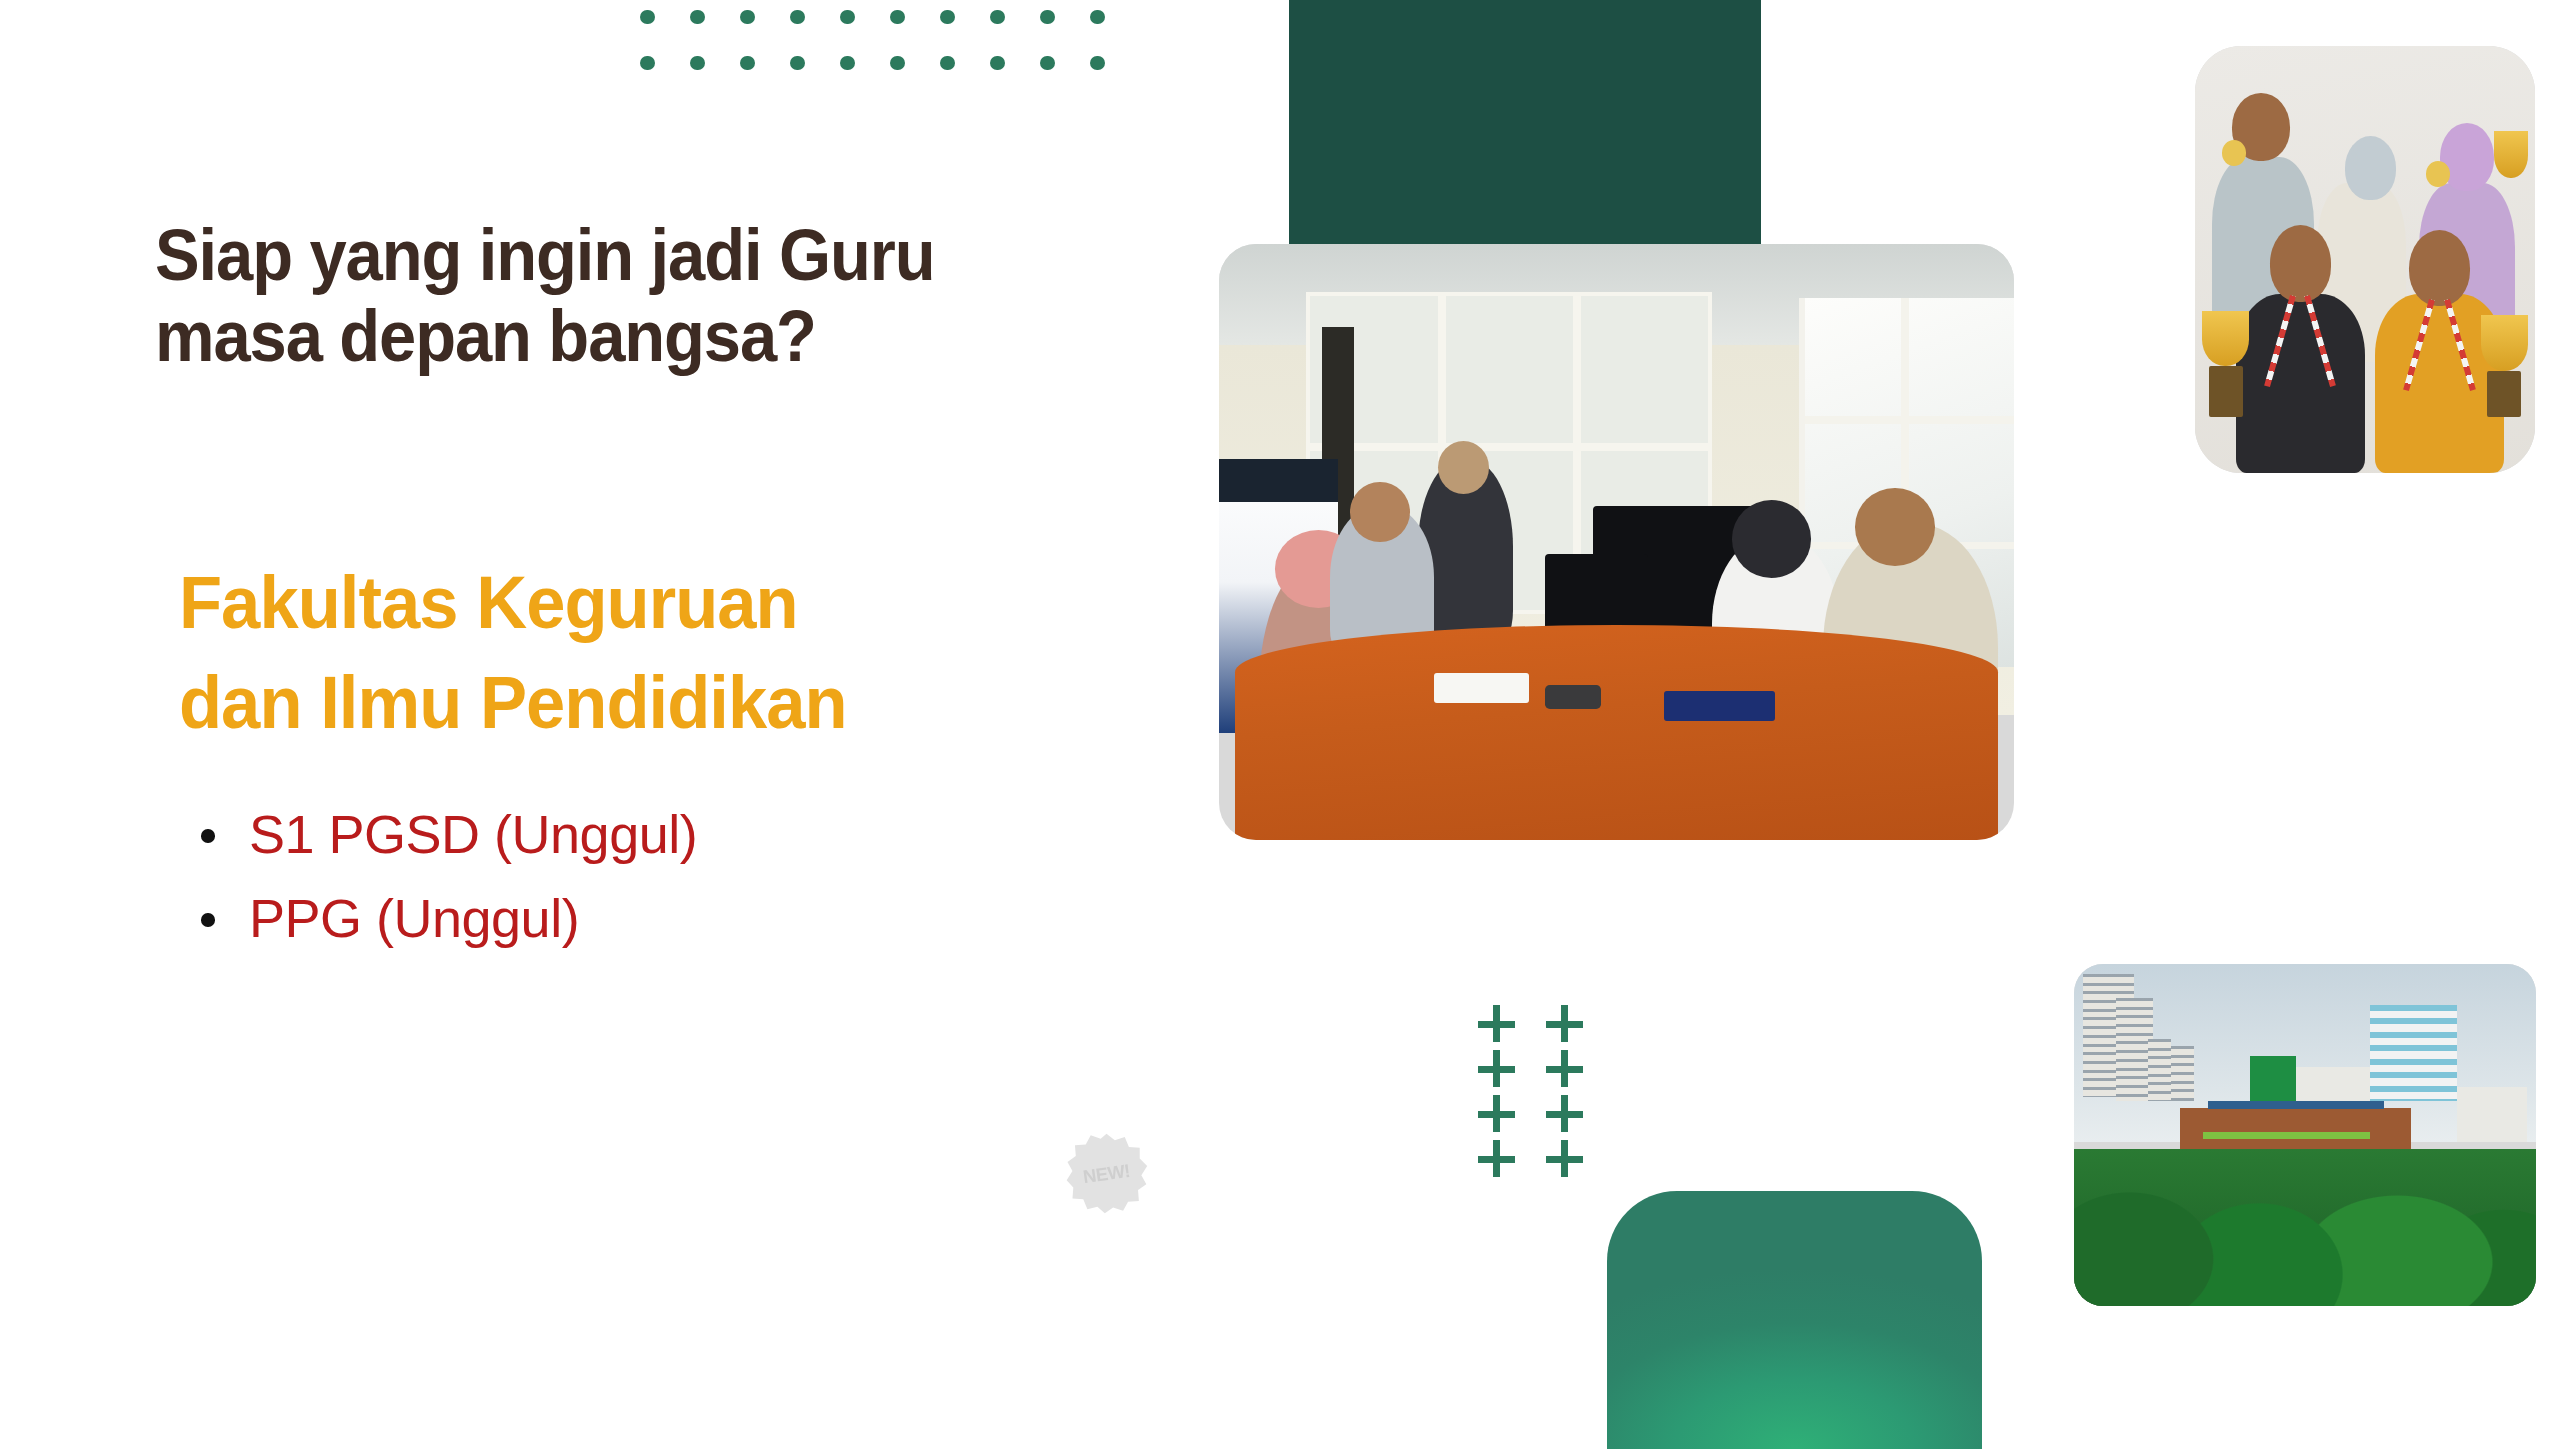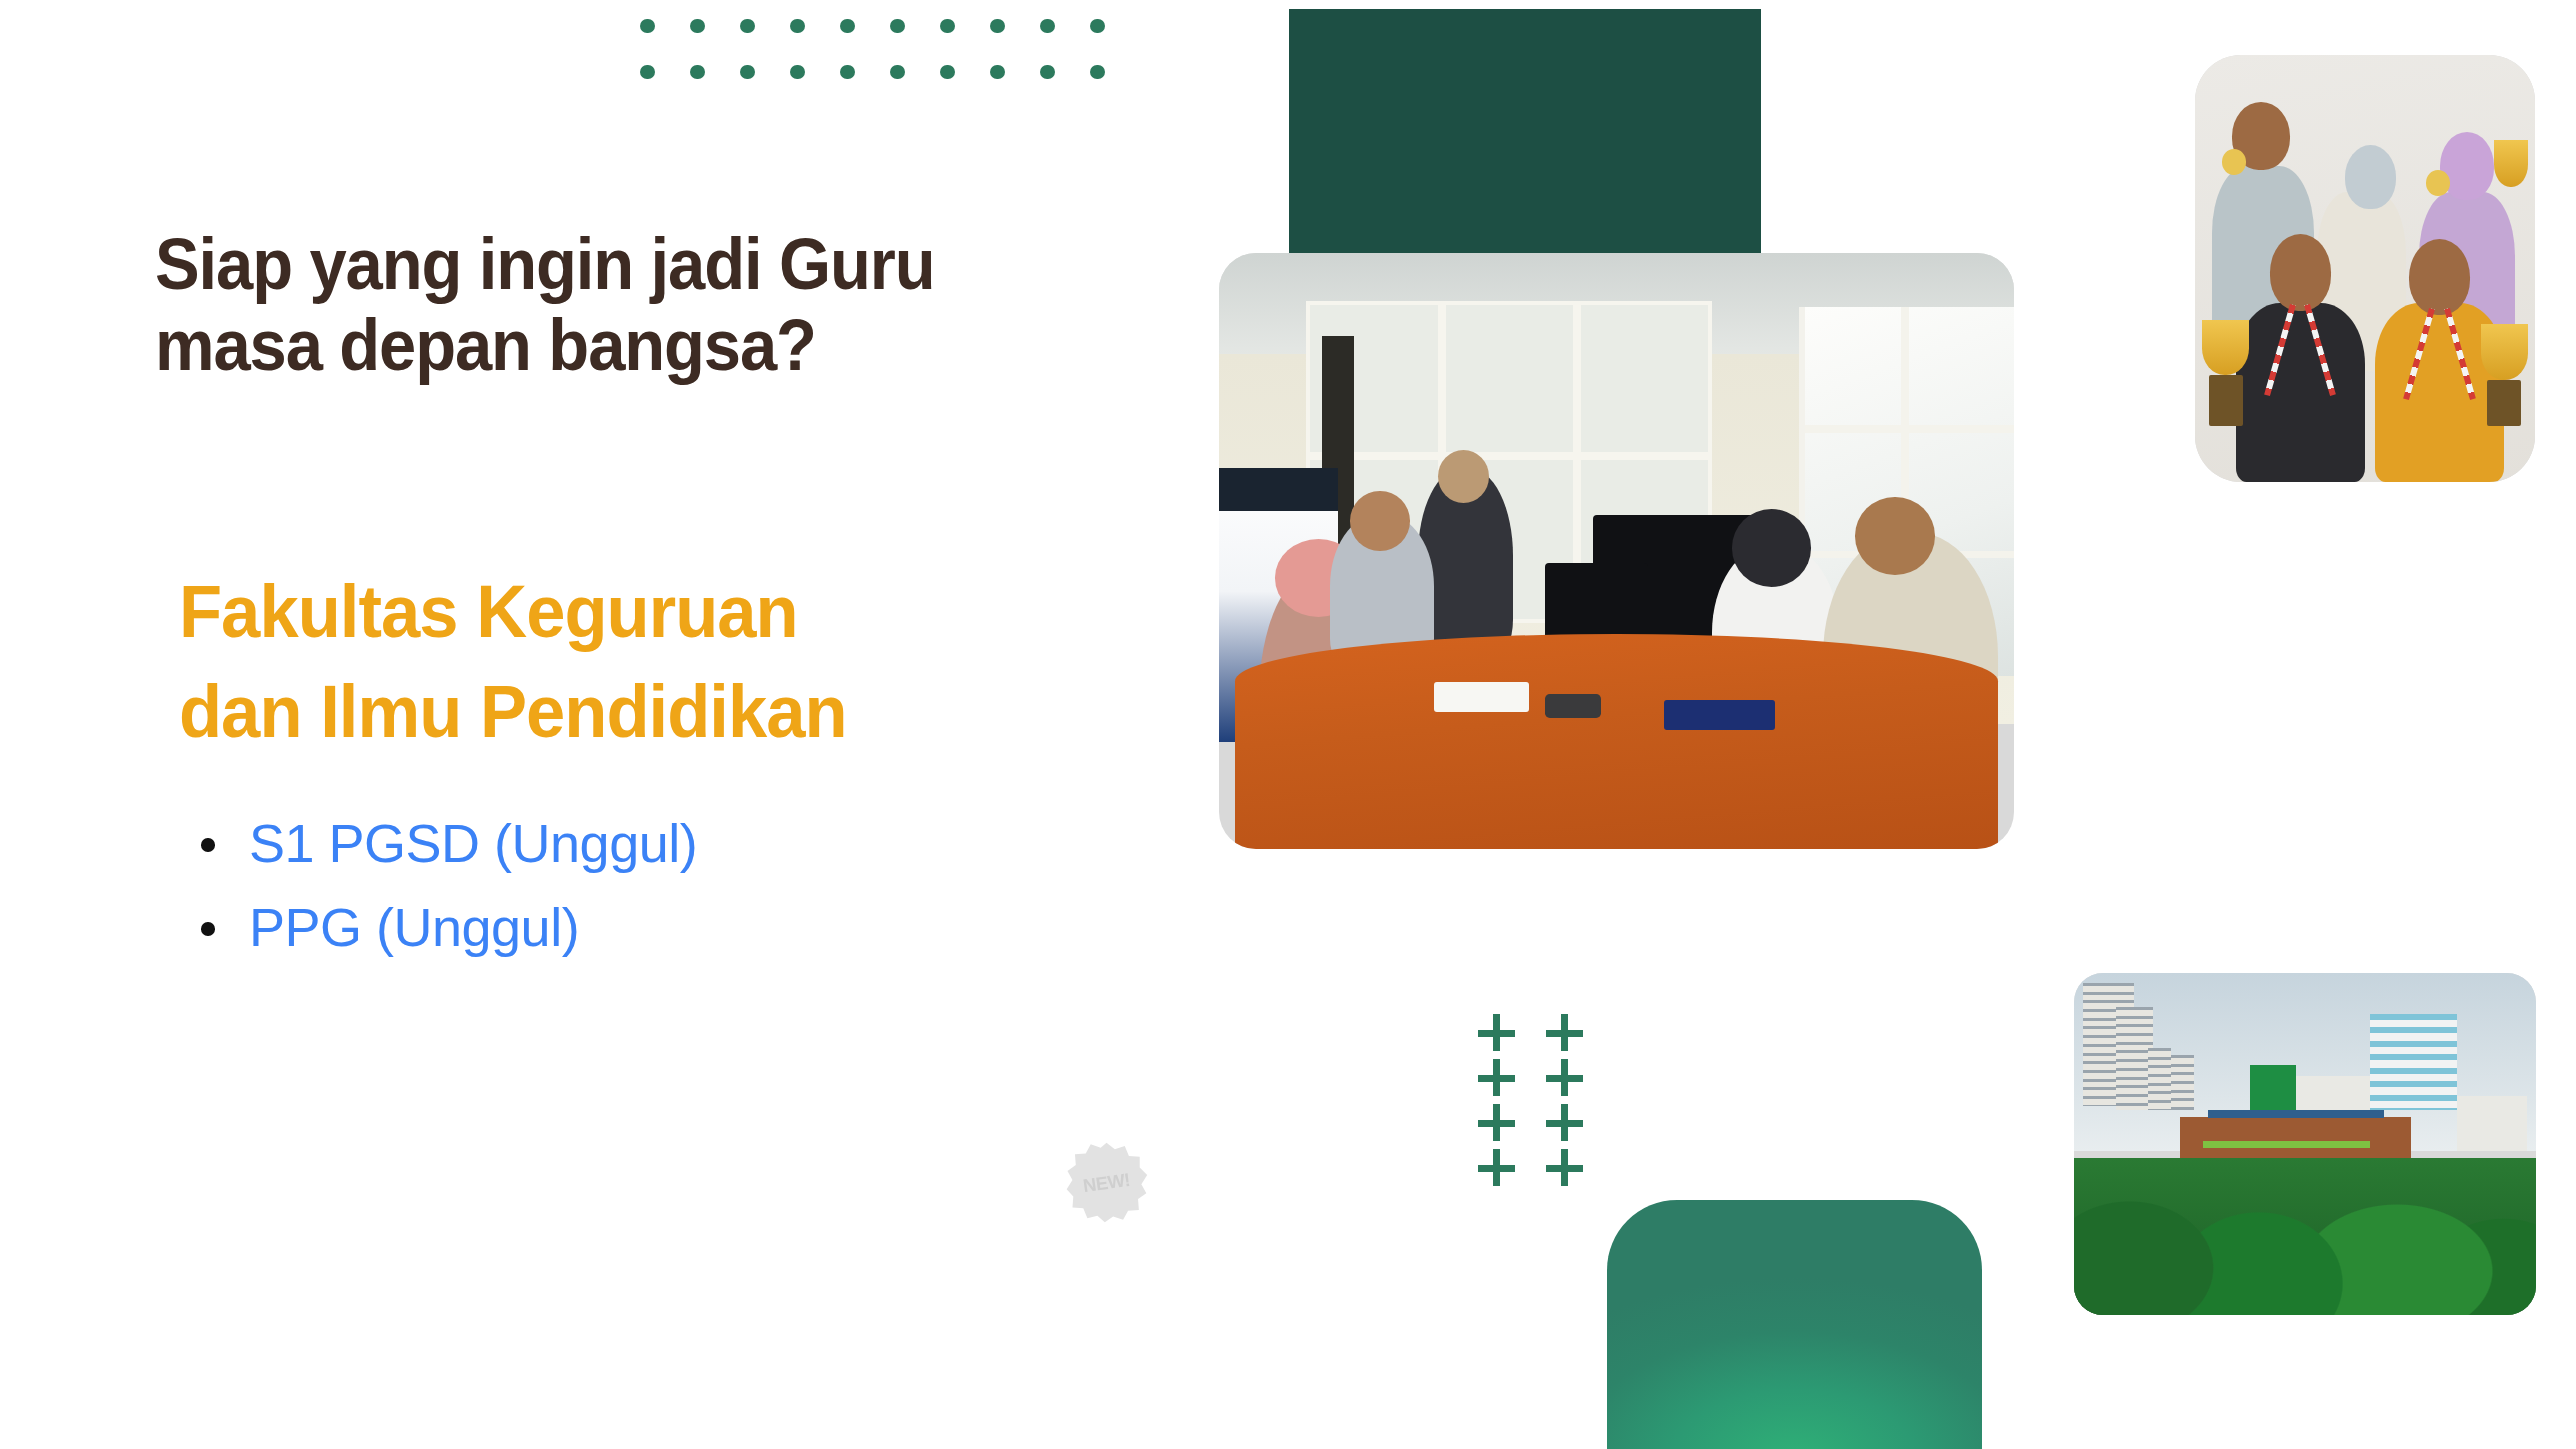--- a/index.html
+++ b/index.html
@@ -1,19 +1,19 @@
 <!DOCTYPE html>
 <html><head>
 <meta charset="utf-8">
 <style>
   * { margin:0; padding:0; box-sizing:border-box; }
   html,body { width:2576px; height:1449px; background:#ffffff; overflow:hidden; }
   body { font-family:"Liberation Sans", sans-serif; position:relative; }
 
-  #slide { position:absolute; inset:0; background:#fff; overflow:hidden;margin-top:9px; }
+  #slide { position:absolute; inset:0; background:#fff; overflow:hidden; }
 
   
   #dot-grid { position:absolute; left:640px; top:9.7px; display:grid;
               grid-template-columns:repeat(10, 50px); grid-template-rows:repeat(2, 46px); }
   #dot-grid .dot { width:14.5px; height:14.5px; border-radius:50%; background:#2c7a5d; }
 
   
   #plus-grid { position:absolute; left:1478px; top:1005px;
                display:grid; grid-template-columns:repeat(2, 68px); grid-template-rows:repeat(4, 45px); }
   #plus-grid .plus { position:relative; width:39px; height:39px; }
@@ -35,21 +35,21 @@
               letter-spacing:-1.2px; font-stretch:condensed;
               transform:scaleX(0.93); transform-origin:left top; }
 
   #faculty-title { position:absolute; left:179px; top:553px; width:1140px;
               color:#efa517; font-weight:900; font-size:75px; line-height:1.33;
               letter-spacing:-1px; transform:scaleX(0.94); transform-origin:left top; }
 
   
   #program-list { position:absolute; left:174px; top:792px; width:1159px; list-style:none; }
   #program-list li { position:relative; padding-left:75px; height:84px;
-                     font-size:54px; line-height:84px; color:#3b82f6;
+                     font-size:54px; line-height:84px; color:#b91c1c;
                      font-weight:400; letter-spacing:-0.5px;
                      white-space:nowrap; }
   #program-list li::before { content:""; position:absolute; left:27px; top:37px;
                      width:13.5px; height:13.5px; border-radius:50%; background:#111; }
   #program-list li.faded { color:#d6d6d6; }
   #program-list li.faded::before { background:#d6d6d6; }
 
   
   #new-badge { position:absolute; left:1063px; top:1132px; width:87px; height:83px; }
   #new-badge svg { display:block; width:100%; height:100%; }

